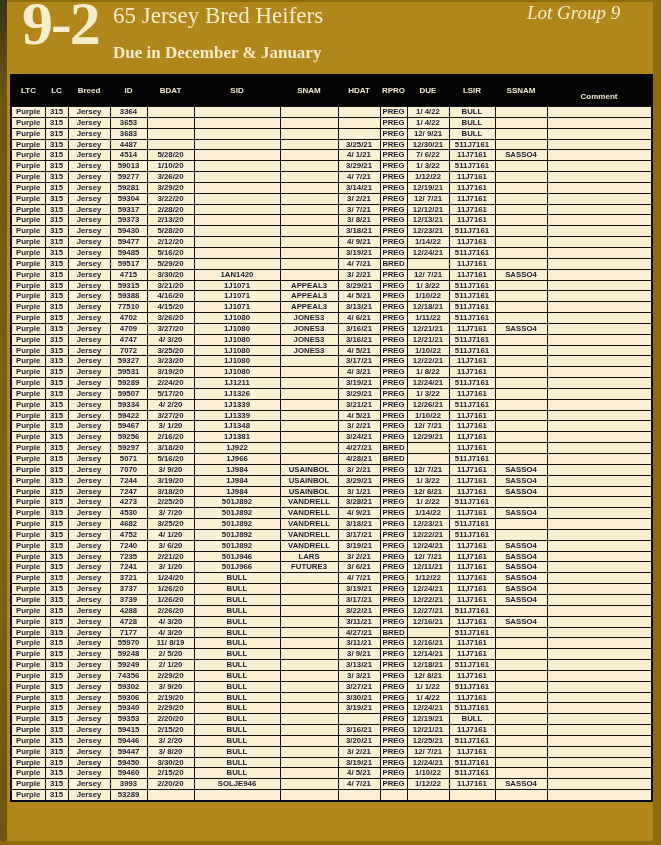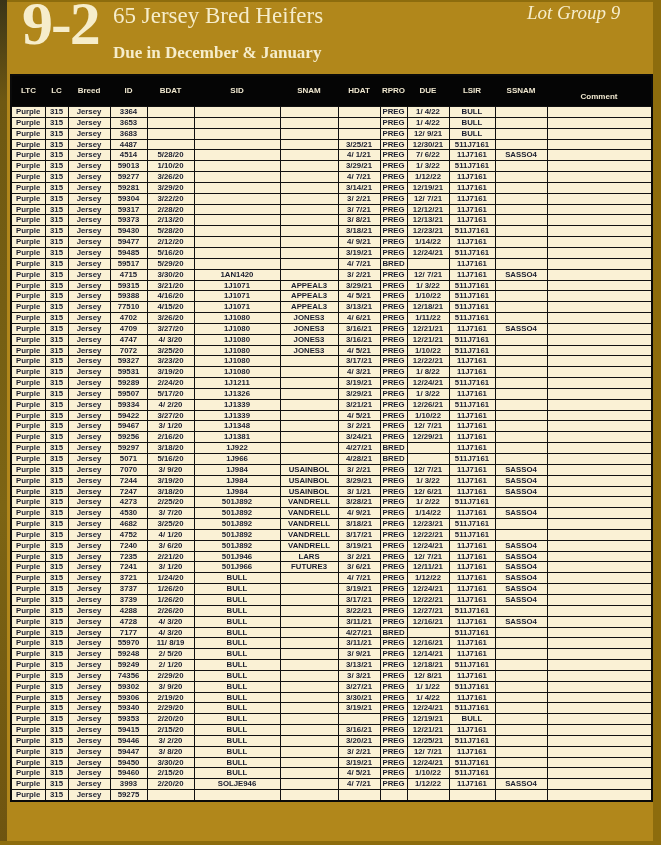--- a/index.html
+++ b/index.html
@@ -1043,21 +1043,21 @@
         <td>PREG</td>
         <td>1/12/22</td>
         <td>11J7161</td>
         <td>SASSO4</td>
         <td></td>
       </tr>
       <tr>
         <td>Purple</td>
         <td>315</td>
         <td>Jersey</td>
-        <td>59275</td>
+        <td>53289</td>
         <td></td>
         <td></td>
         <td></td>
         <td></td>
         <td></td>
         <td></td>
         <td></td>
         <td></td>
         <td></td>
       </tr>

